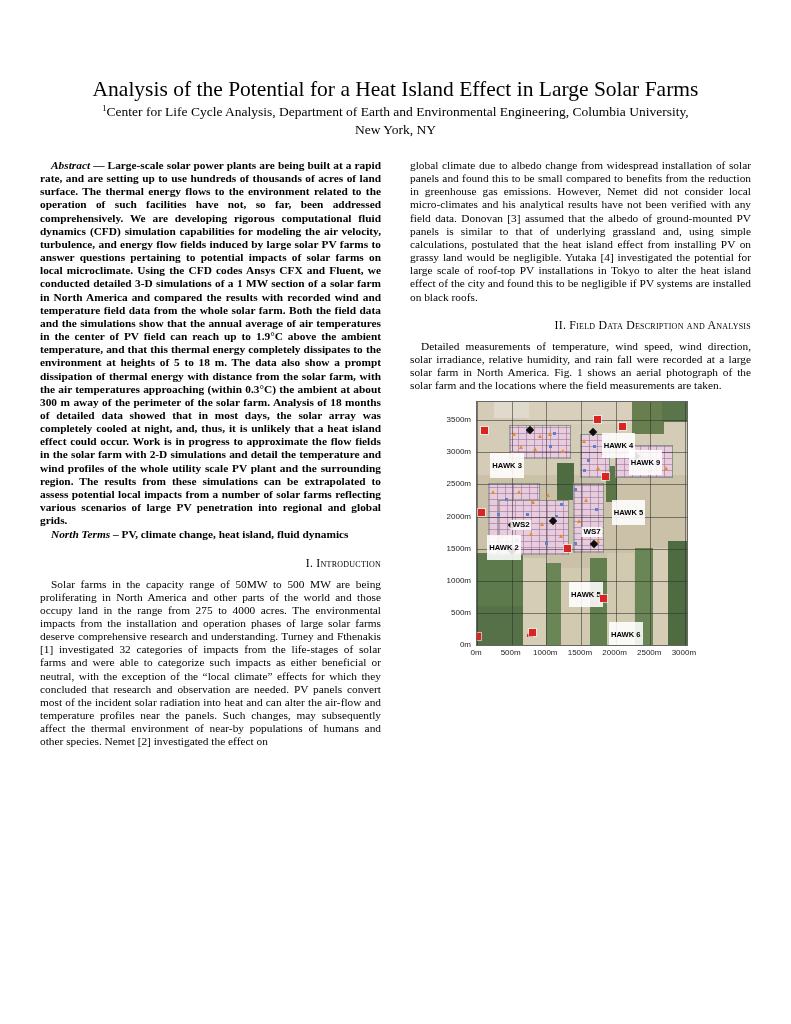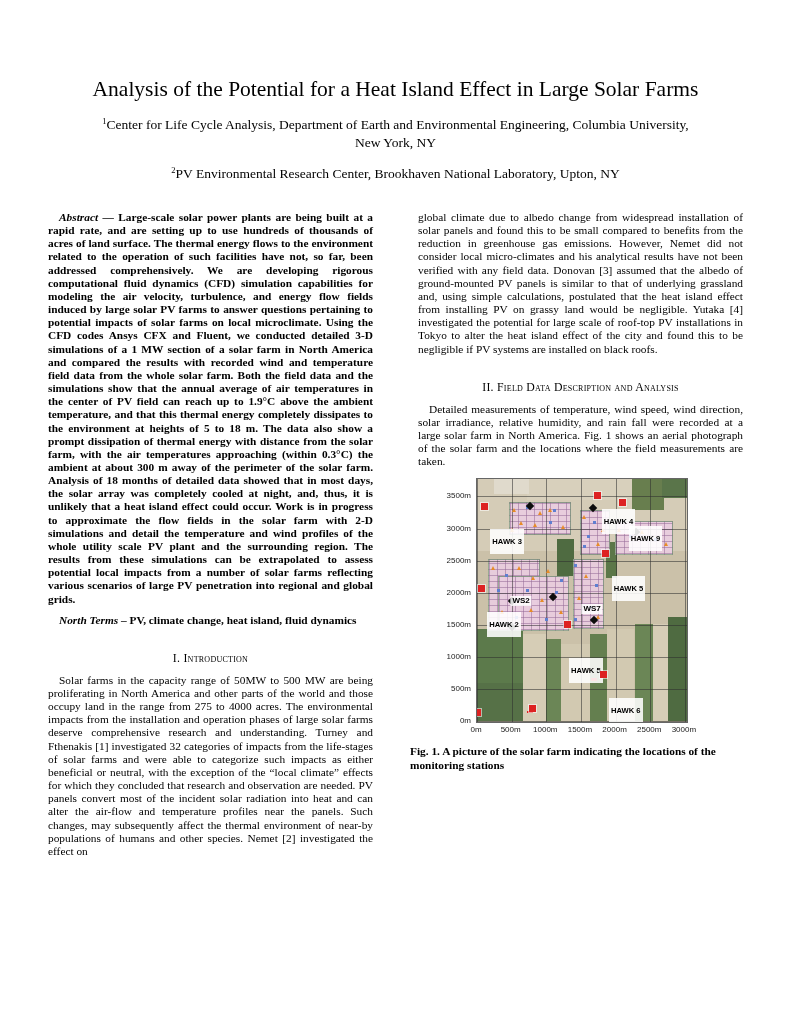--- a/index.html
+++ b/index.html
@@ -1,30 +1,30 @@
 <!DOCTYPE html>
 <html><head>
 <meta charset="utf-8">
 <style>
   html,body{margin:0;padding:0;background:#ffffff;}
   body{width:791px;height:1024px;overflow:hidden;color:#000;font-family:"Liberation Serif",serif;}
   .page{padding:76px 40px 0 40px;box-sizing:border-box;}
   .title{font-size:21.5px;line-height:27px;text-align:center;max-width:656px;margin:0 auto;}
   .authors{text-align:center;font-size:13px;margin-top:12px;}
   sup{font-size:8.5px;vertical-align:super;line-height:0;}
-  .affil{text-align:center;font-size:13.5px;line-height:18px;margin-top:13px;max-width:608px;margin-left:auto;margin-right:auto;}
+  .affil{text-align:center;font-size:13.5px;line-height:18px;margin-top:0;max-width:608px;margin-left:auto;margin-right:auto;}
   .columns{display:flex;gap:29px;margin-top:20px;}
   .col{width:341px;}
-  p{margin:8px;text-align:justify;font-size:11.35px;line-height:13.15px;}
+  p{margin:0;text-align:justify;font-size:11.35px;line-height:13.15px;}
   .abstract,.index{font-weight:bold;}
   .abstract{text-indent:11px;}
   .index{text-indent:11px;margin-top:1px;}
   .lead-i{font-style:italic;}
   .indent{text-indent:11px;}
-  h2{font-size:11.8px;font-weight:normal;font-variant:small-caps;letter-spacing:.25px;text-align:center;margin:24px 0 7px 0;}
+  h2{font-size:11.8px;font-weight:normal;font-variant:small-caps;letter-spacing:.25px;text-align:right;margin:14px 0 7px 0;}
   
   .figure{margin-top:9px;margin-left:33px;font-family:"Liberation Sans",sans-serif;}
   .fig-canvas{display:flex;}
   .y-axis{position:relative;width:33px;height:243px;flex:none;}
   .y-axis .tick{position:absolute;right:5px;font-size:8px;color:#222;white-space:nowrap;}
   .plot{position:relative;width:210px;height:243px;flex:none;background:#cbc1a9;border:1px solid #666;overflow:hidden;}
   .x-axis{position:relative;margin-left:33px;width:210px;height:13px;}
   .x-axis .tick{position:absolute;top:2px;font-size:8px;color:#222;transform:translateX(-50%);white-space:nowrap;}
   .patch{position:absolute;z-index:0;}
   .array-cluster{position:absolute;z-index:1;background-color:rgba(233,205,223,.92);
@@ -58,21 +58,20 @@
 </head>
 <body>
 
 <div class="page">
 
   <div class="title">Analysis of the Potential for a Heat Island Effect in Large Solar Farms</div>
 
 
   <div class="affil"><sup>1</sup><span>Center for Life Cycle Analysis, Department of Earth and Environmental Engineering, Columbia University, New York, NY</span></div>
 
-  <div class="affil"><sup>2</sup><span>PV Environmental Research Center, Brookhaven National Laboratory, Upton, NY</span></div>
 
   <div class="columns">
 
     <div class="col">
       <p class="abstract"><span class="lead-i">Abstract</span><span> — </span><span>Large-scale solar power plants are being built at a rapid rate, and are setting up to use hundreds of thousands of acres of land surface. The thermal energy flows to the environment related to the operation of such facilities have not, so far, been addressed comprehensively. We are developing rigorous computational fluid dynamics (CFD) simulation capabilities for modeling the air velocity, turbulence, and energy flow fields induced by large solar PV farms to answer questions pertaining to potential impacts of solar farms on local microclimate. Using the CFD codes Ansys CFX and Fluent, we conducted detailed 3-D simulations of a 1 MW section of a solar farm in North America and compared the results with recorded wind and temperature field data from the whole solar farm. Both the field data and the simulations show that the annual average of air temperatures in the center of PV field can reach up to 1.9°C above the ambient temperature, and that this thermal energy completely dissipates to the environment at heights of 5 to 18 m. The data also show a prompt dissipation of thermal energy with distance from the solar farm, with the air temperatures approaching (within 0.3°C) the ambient at about 300 m away of the perimeter of the solar farm.  Analysis of 18 months of detailed data showed that in most days, the solar array was completely cooled at night, and, thus, it is unlikely that a heat island effect could occur.  Work is in progress to approximate the flow fields in the solar farm with 2-D simulations and detail the temperature and wind profiles of the whole utility scale PV plant and the surrounding region.  The results from these simulations can be extrapolated to assess potential local impacts from a number of solar farms reflecting various scenarios of large PV penetration into regional and global grids.</span></p>
       <p class="index"><span class="lead-i">North Terms</span><span> – PV, climate change, heat island, fluid dynamics</span></p>
       <h2>I. Introduction</h2>
       <p class="indent">Solar farms in the capacity range of 50MW to 500 MW are being proliferating in North America and other parts of the world and those occupy land in the range from 275 to 4000 acres.  The environmental impacts from the installation and operation phases of large solar farms deserve comprehensive research and understanding. Turney and Fthenakis [1] investigated 32 categories of impacts from the life-stages of solar farms and were able to categorize such impacts as either beneficial or neutral, with the exception of the “local climate” effects for which they concluded that research and observation are needed. PV panels convert most of the incident solar radiation into heat and can alter the air-flow and temperature profiles near the panels. Such changes, may subsequently affect the thermal environment of near-by populations of humans and other species. Nemet [2] investigated the effect on</p>
     </div>
 
@@ -227,18 +226,17 @@
         </div>
         <div class="x-axis">
             <div class="tick" style="left: 0%;">0m</div>
             <div class="tick" style="left: 16.5%;">500m</div>
             <div class="tick" style="left: 33%;">1000m</div>
             <div class="tick" style="left: 49.5%;">1500m</div>
             <div class="tick" style="left: 66%;">2000m</div>
             <div class="tick" style="left: 82.5%;">2500m</div>
             <div class="tick" style="left: 99%;">3000m</div>
           </div>
-        <p class="caption">Fig. 1. A picture of the solar farm indicating the locations of the monitoring stations</p>
       </div>
     </div>
 
   </div>
 </div>
 
 </body></html>

